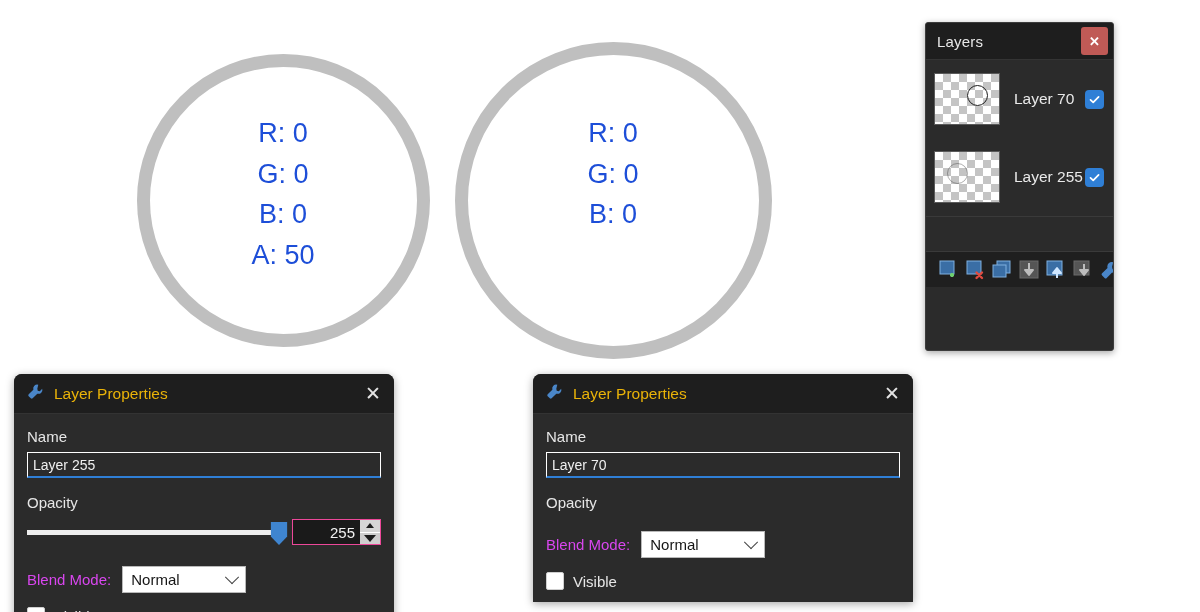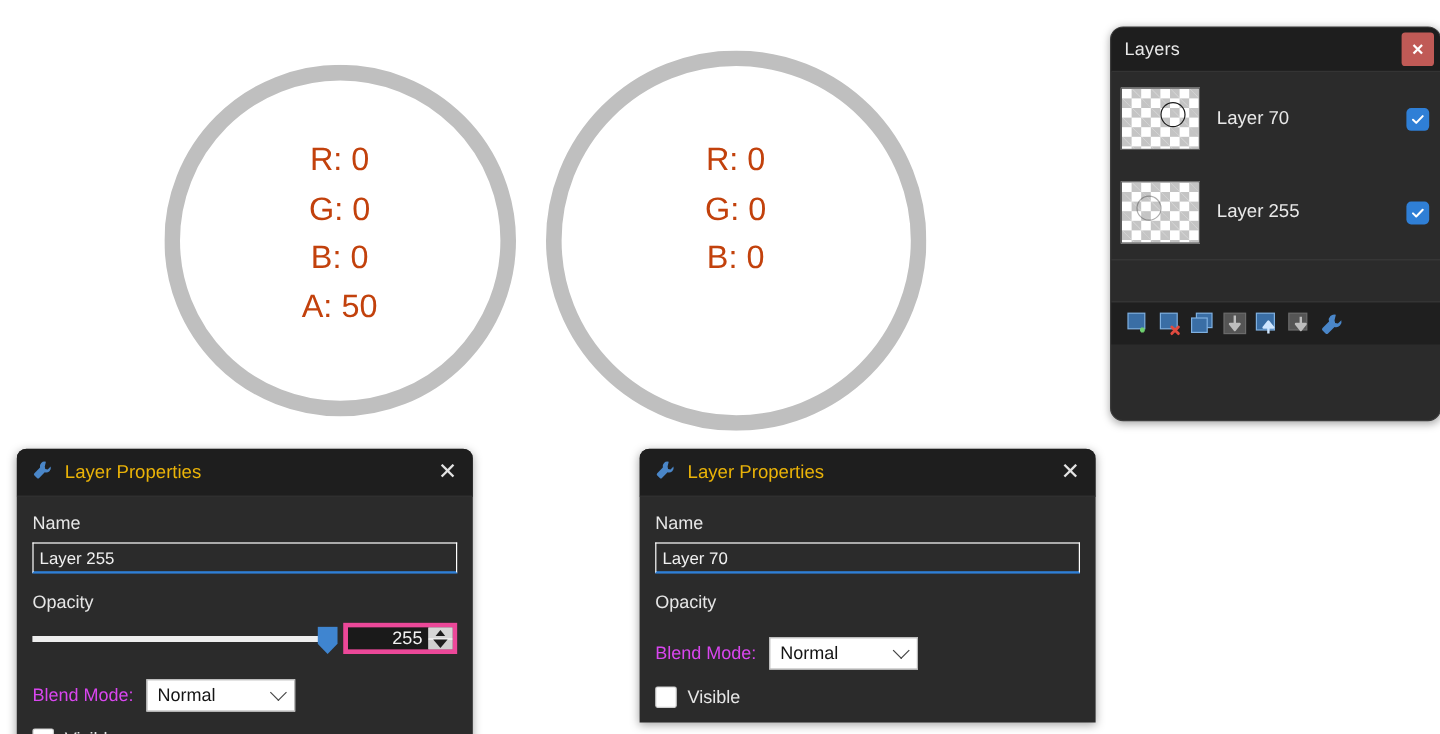--- a/index.html
+++ b/index.html
@@ -9,34 +9,34 @@
     font-family: "Liberation Sans", sans-serif;
     overflow: hidden;
   }
   #root { position: relative; width: 1200px; height: 612px; background:#fff; }
 
   
   .circle-group { position:absolute; }
   .ring-label {
     position:absolute; left:0; right:0;
     text-align:center;
-    color:#c2410c;
+    color:#1d4ed8;
     font-size:27px;
     line-height:40.5px;
     font-family:"Liberation Sans", sans-serif;
     white-space:pre;
   }
 
   
   #layers-panel {
     position:absolute; left:925px; top:22px;
-    width:276px; height:329px;
+    width:189px; height:329px;
     background:#2b2b2b;
     border:1px solid #3c3c3c;
-    border-radius:11px;
+    border-radius:3px;
     box-shadow:0 2px 7px rgba(0,0,0,0.35);
     overflow:hidden;
     box-sizing:border-box;
   }
   #layers-titlebar {
     height:36px; background:#1e1e1e;
     display:flex; align-items:center; justify-content:space-between;
     padding:0 0 0 11px;
     border-bottom:1px solid #343434;
   }
@@ -142,21 +142,21 @@
   }
   .slider-handle {
     position:absolute; top:4px; width:17px; height:23px;
     background:#3f85d0;
     clip-path: polygon(0 0, 100% 0, 100% 62%, 50% 100%, 0 62%);
     transform:translateX(-50%);
     cursor:pointer;
   }
   .spin-wrap {
     display:flex; align-items:stretch; margin-left:13px;
-    border:4px solid #ec4899; background:#1a1a1a; height:26px;
+    border:1px solid #ec4899; background:#1a1a1a; height:26px;
     box-sizing:border-box;
   }
   .spin-value {
     width:62px; color:#f2f2f2; font-size:15px;
     display:flex; align-items:center; justify-content:flex-end;
     padding-right:5px; background:#1a1a1a;
   }
   .spin-btns { width:20px; display:flex; flex-direction:column; background:#d6d6d6; }
   .spin-btn {
     flex:1 1 50%; display:flex; align-items:center; justify-content:center;

